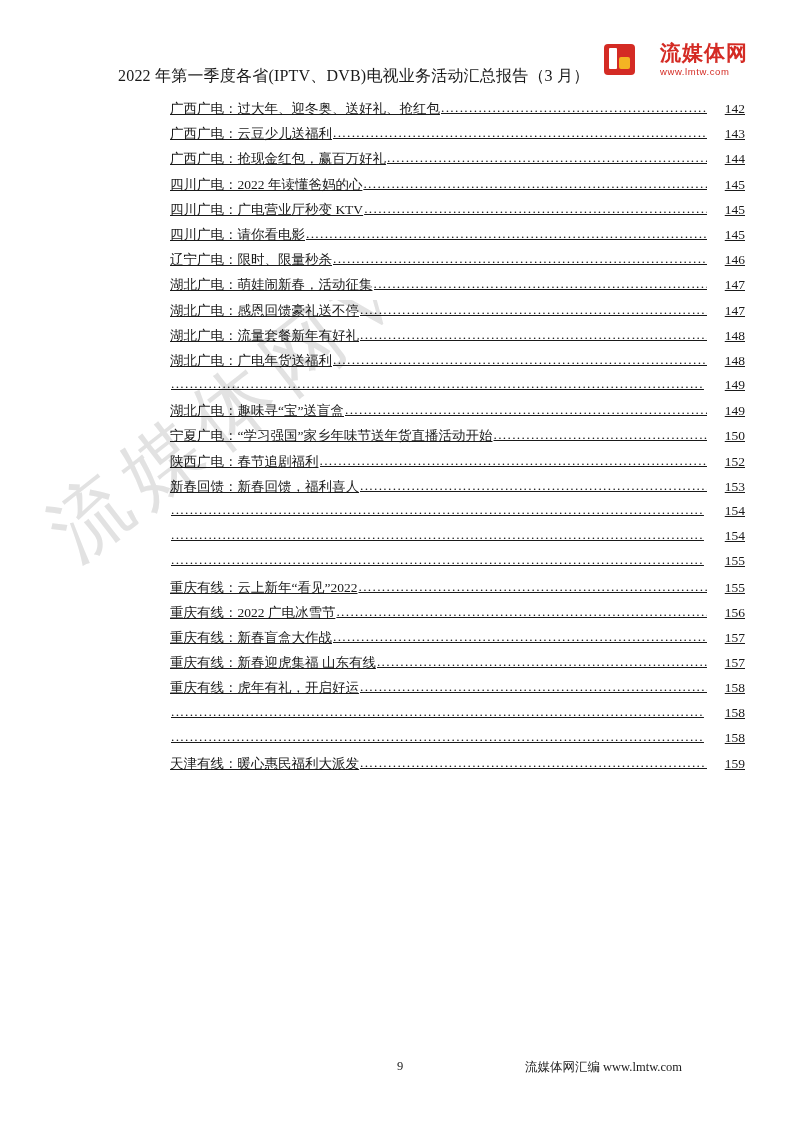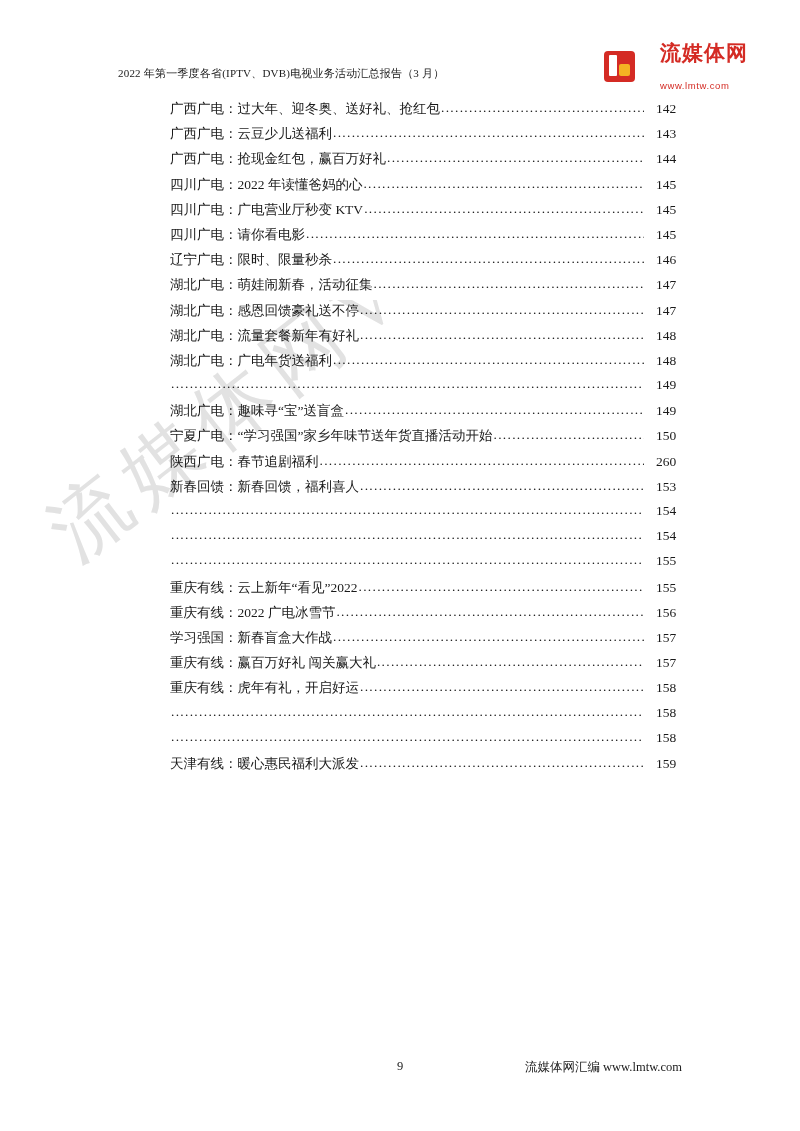--- a/index.html
+++ b/index.html
@@ -51,21 +51,21 @@
     left: 0;
     top: 0;
     width: 800px;
     height: 100px;
     z-index: 3;
   }
   .header-title {
     position: absolute;
     left: 118px;
     top: 66px;
-    font-size: 11px;
+    font-size: 16px;
     color: #1a1a1a;
     letter-spacing: 0.2px;
     white-space: nowrap;
   }
   .logo {
     position: absolute;
     right: 52px;
     top: 42px;
     display: flex;
     align-items: center;
@@ -109,55 +109,57 @@
     font-size: 21px;
     font-weight: bold;
     color: #d42b24;
     letter-spacing: 1px;
   }
   .logo-url {
     font-family: "Liberation Sans", sans-serif;
     font-size: 9.5px;
     color: #d42b24;
     letter-spacing: 0.6px;
-    margin-top: 17px;
+    margin-top: 3px;
   }
 
   
   .toc {
     position: absolute;
     left: 0;
     top: 100px;
     width: 800px;
     z-index: 2;
   }
   .toc-row {
     display: flex;
     align-items: baseline;
-    padding: 0 118px 0 170px;
+    padding: 0 55px 0 170px;
     height: 25.2px;
     font-size: 13.5px;
     color: #1a1a1a;
     white-space: nowrap;
+    text-decoration: underline;
   }
   .toc-label {
     flex: 0 0 auto;
   }
   .toc-dots {
     flex: 1 1 auto;
     overflow: hidden;
     margin: 0 1px;
     font-size: 13.5px;
     color: #1a1a1a;
     letter-spacing: 1.3px;
     position: relative;
     top: -1px;
   }
   .toc-page {
     flex: 0 0 auto;
+    text-align: right;
     min-width: 26px;
     font-size: 13.5px;
     margin-left: 11px;
   }
 
   
   .footer {
     position: absolute;
     left: 0;
     bottom: 52px;
@@ -270,21 +272,21 @@
         <span class="toc-page">149</span>
       </div>
       <div class="toc-row">
         <span class="toc-label">宁夏广电：“学习强国”家乡年味节送年货直播活动开始</span>
         <span class="toc-dots">..................................................................................................................</span>
         <span class="toc-page">150</span>
       </div>
       <div class="toc-row">
         <span class="toc-label">陕西广电：春节追剧福利</span>
         <span class="toc-dots">..................................................................................................................</span>
-        <span class="toc-page">260</span>
+        <span class="toc-page">152</span>
       </div>
       <div class="toc-row">
         <span class="toc-label">新春回馈：新春回馈，福利喜人</span>
         <span class="toc-dots">..................................................................................................................</span>
         <span class="toc-page">153</span>
       </div>
       <div class="toc-row">
         <span class="toc-dots">..................................................................................................................</span>
         <span class="toc-page">154</span>
       </div>
@@ -300,26 +302,26 @@
         <span class="toc-label">重庆有线：云上新年“看见”2022</span>
         <span class="toc-dots">..................................................................................................................</span>
         <span class="toc-page">155</span>
       </div>
       <div class="toc-row">
         <span class="toc-label">重庆有线：2022 广电冰雪节</span>
         <span class="toc-dots">..................................................................................................................</span>
         <span class="toc-page">156</span>
       </div>
       <div class="toc-row">
-        <span class="toc-label">学习强国：新春盲盒大作战</span>
+        <span class="toc-label">重庆有线：新春盲盒大作战</span>
         <span class="toc-dots">..................................................................................................................</span>
         <span class="toc-page">157</span>
       </div>
       <div class="toc-row">
-        <span class="toc-label">重庆有线：赢百万好礼 闯关赢大礼</span>
+        <span class="toc-label">重庆有线：新春迎虎集福 山东有线</span>
         <span class="toc-dots">..................................................................................................................</span>
         <span class="toc-page">157</span>
       </div>
       <div class="toc-row">
         <span class="toc-label">重庆有线：虎年有礼，开启好运</span>
         <span class="toc-dots">..................................................................................................................</span>
         <span class="toc-page">158</span>
       </div>
       <div class="toc-row">
         <span class="toc-dots">..................................................................................................................</span>

